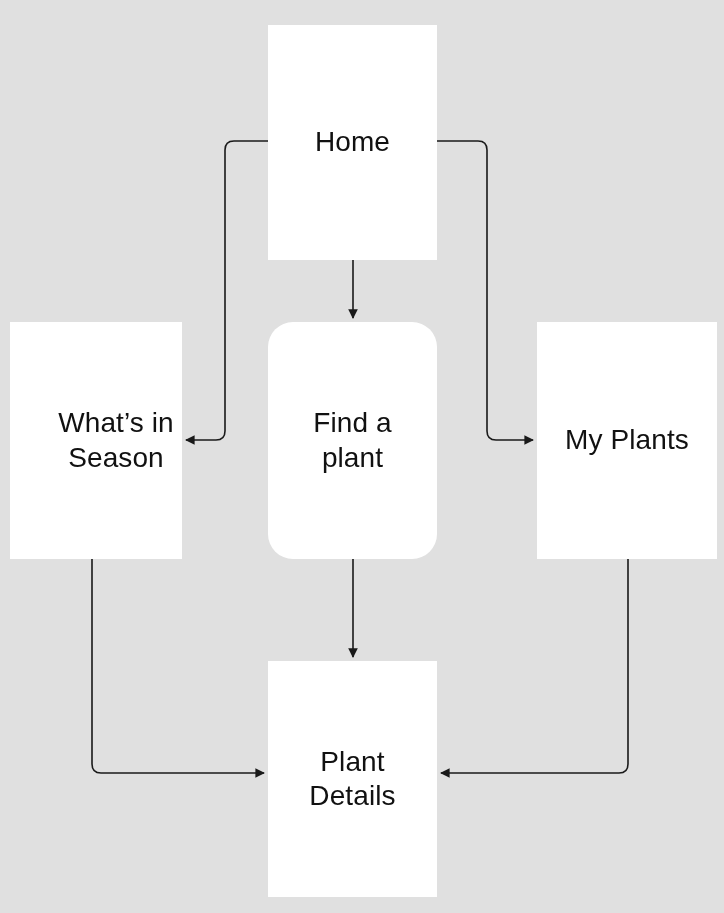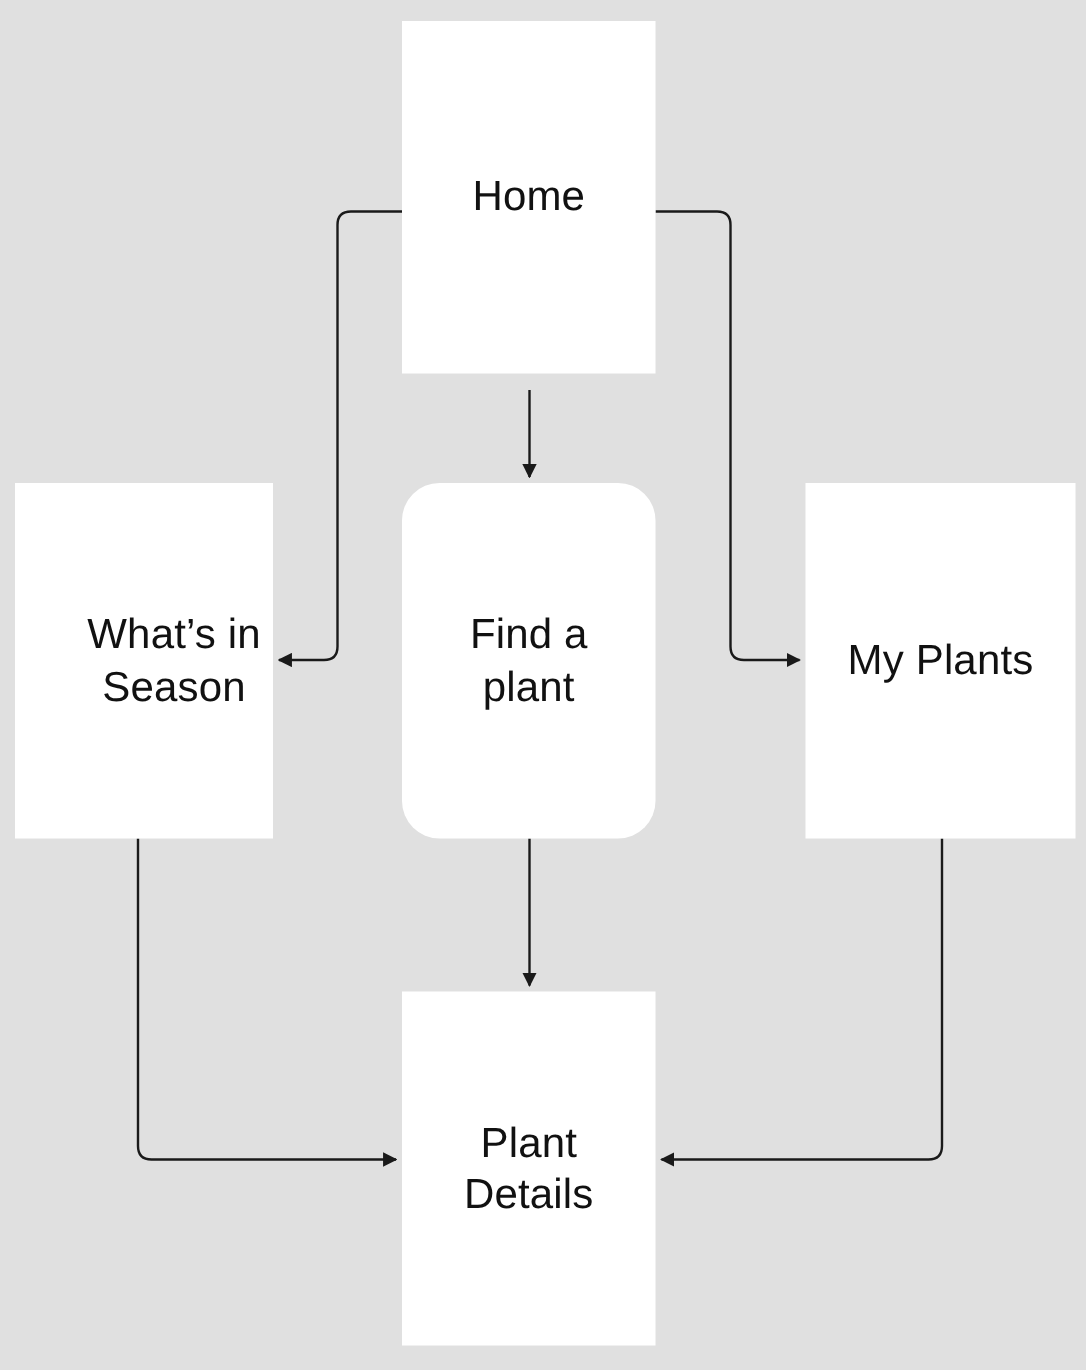--- a/index.html
+++ b/index.html
@@ -36,21 +36,21 @@
     text-align: center;
     color: #111111;
     font-size: 28px;
     line-height: 1.22;
     letter-spacing: 0.1px;
     font-weight: 400;
     white-space: pre-line;
     box-sizing: border-box;
   }
   
-  #node-home        { left: 268px; top: 14px;  width: 169px; height: 235px; }
+  #node-home        { left: 268px; top: 25px;  width: 169px; height: 235px; }
   #node-whats-in-season { left: 10px;  top: 322px; width: 172px; height: 237px; padding-left: 40px; }
   #node-find-a-plant    { left: 268px; top: 322px; width: 169px; height: 237px; border-radius: 25px; }
   #node-my-plants       { left: 537px; top: 322px; width: 180px; height: 237px; }
   #node-plant-details   { left: 268px; top: 661px; width: 169px; height: 236px; }
 </style>
 </head>
 <body>
 
 <div id="diagram-root">
 

